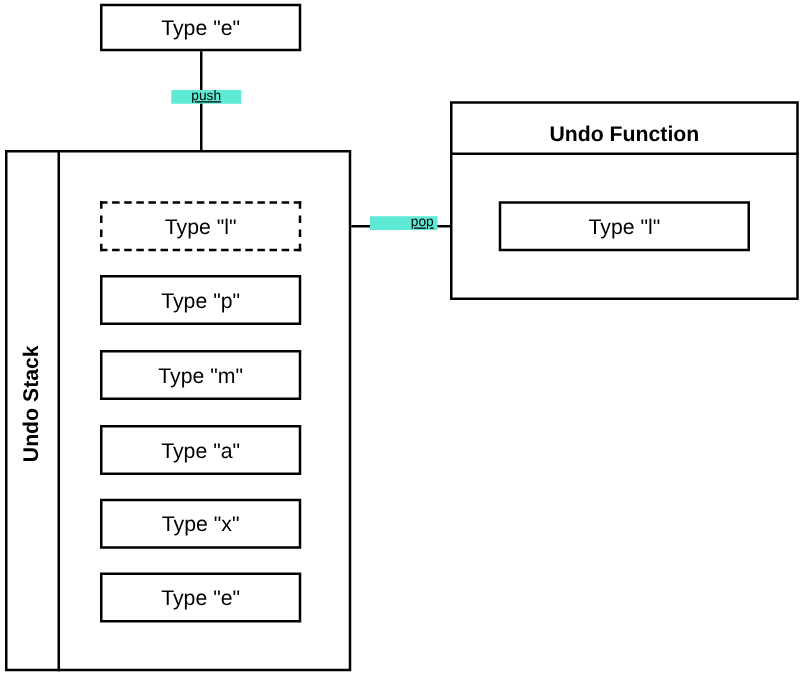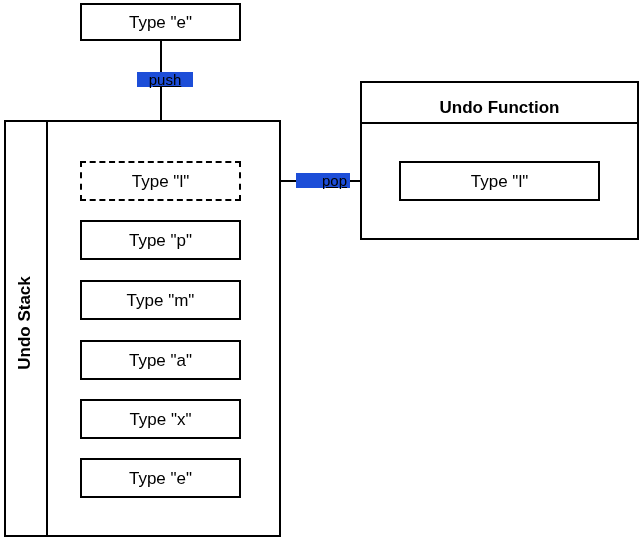--- a/index.html
+++ b/index.html
@@ -67,23 +67,23 @@
     font-size: 17px;
     font-weight: bold;
     color: #000000;
     display: flex;
     align-items: center;
     justify-content: center;
     white-space: nowrap;
   }
   .edge-label {
     position: absolute;
-    font-size: 15px;
+    font-size: 11px;
     color: #000000;
-    background: #1d4ed8;
+    background: #5eead4;
     padding: 0 3px;
     white-space: nowrap;
     line-height: 1;
     text-decoration: underline;
   }
   svg.edges {
     position: absolute;
     left: 0;
     top: 0;
     width: 640px;

